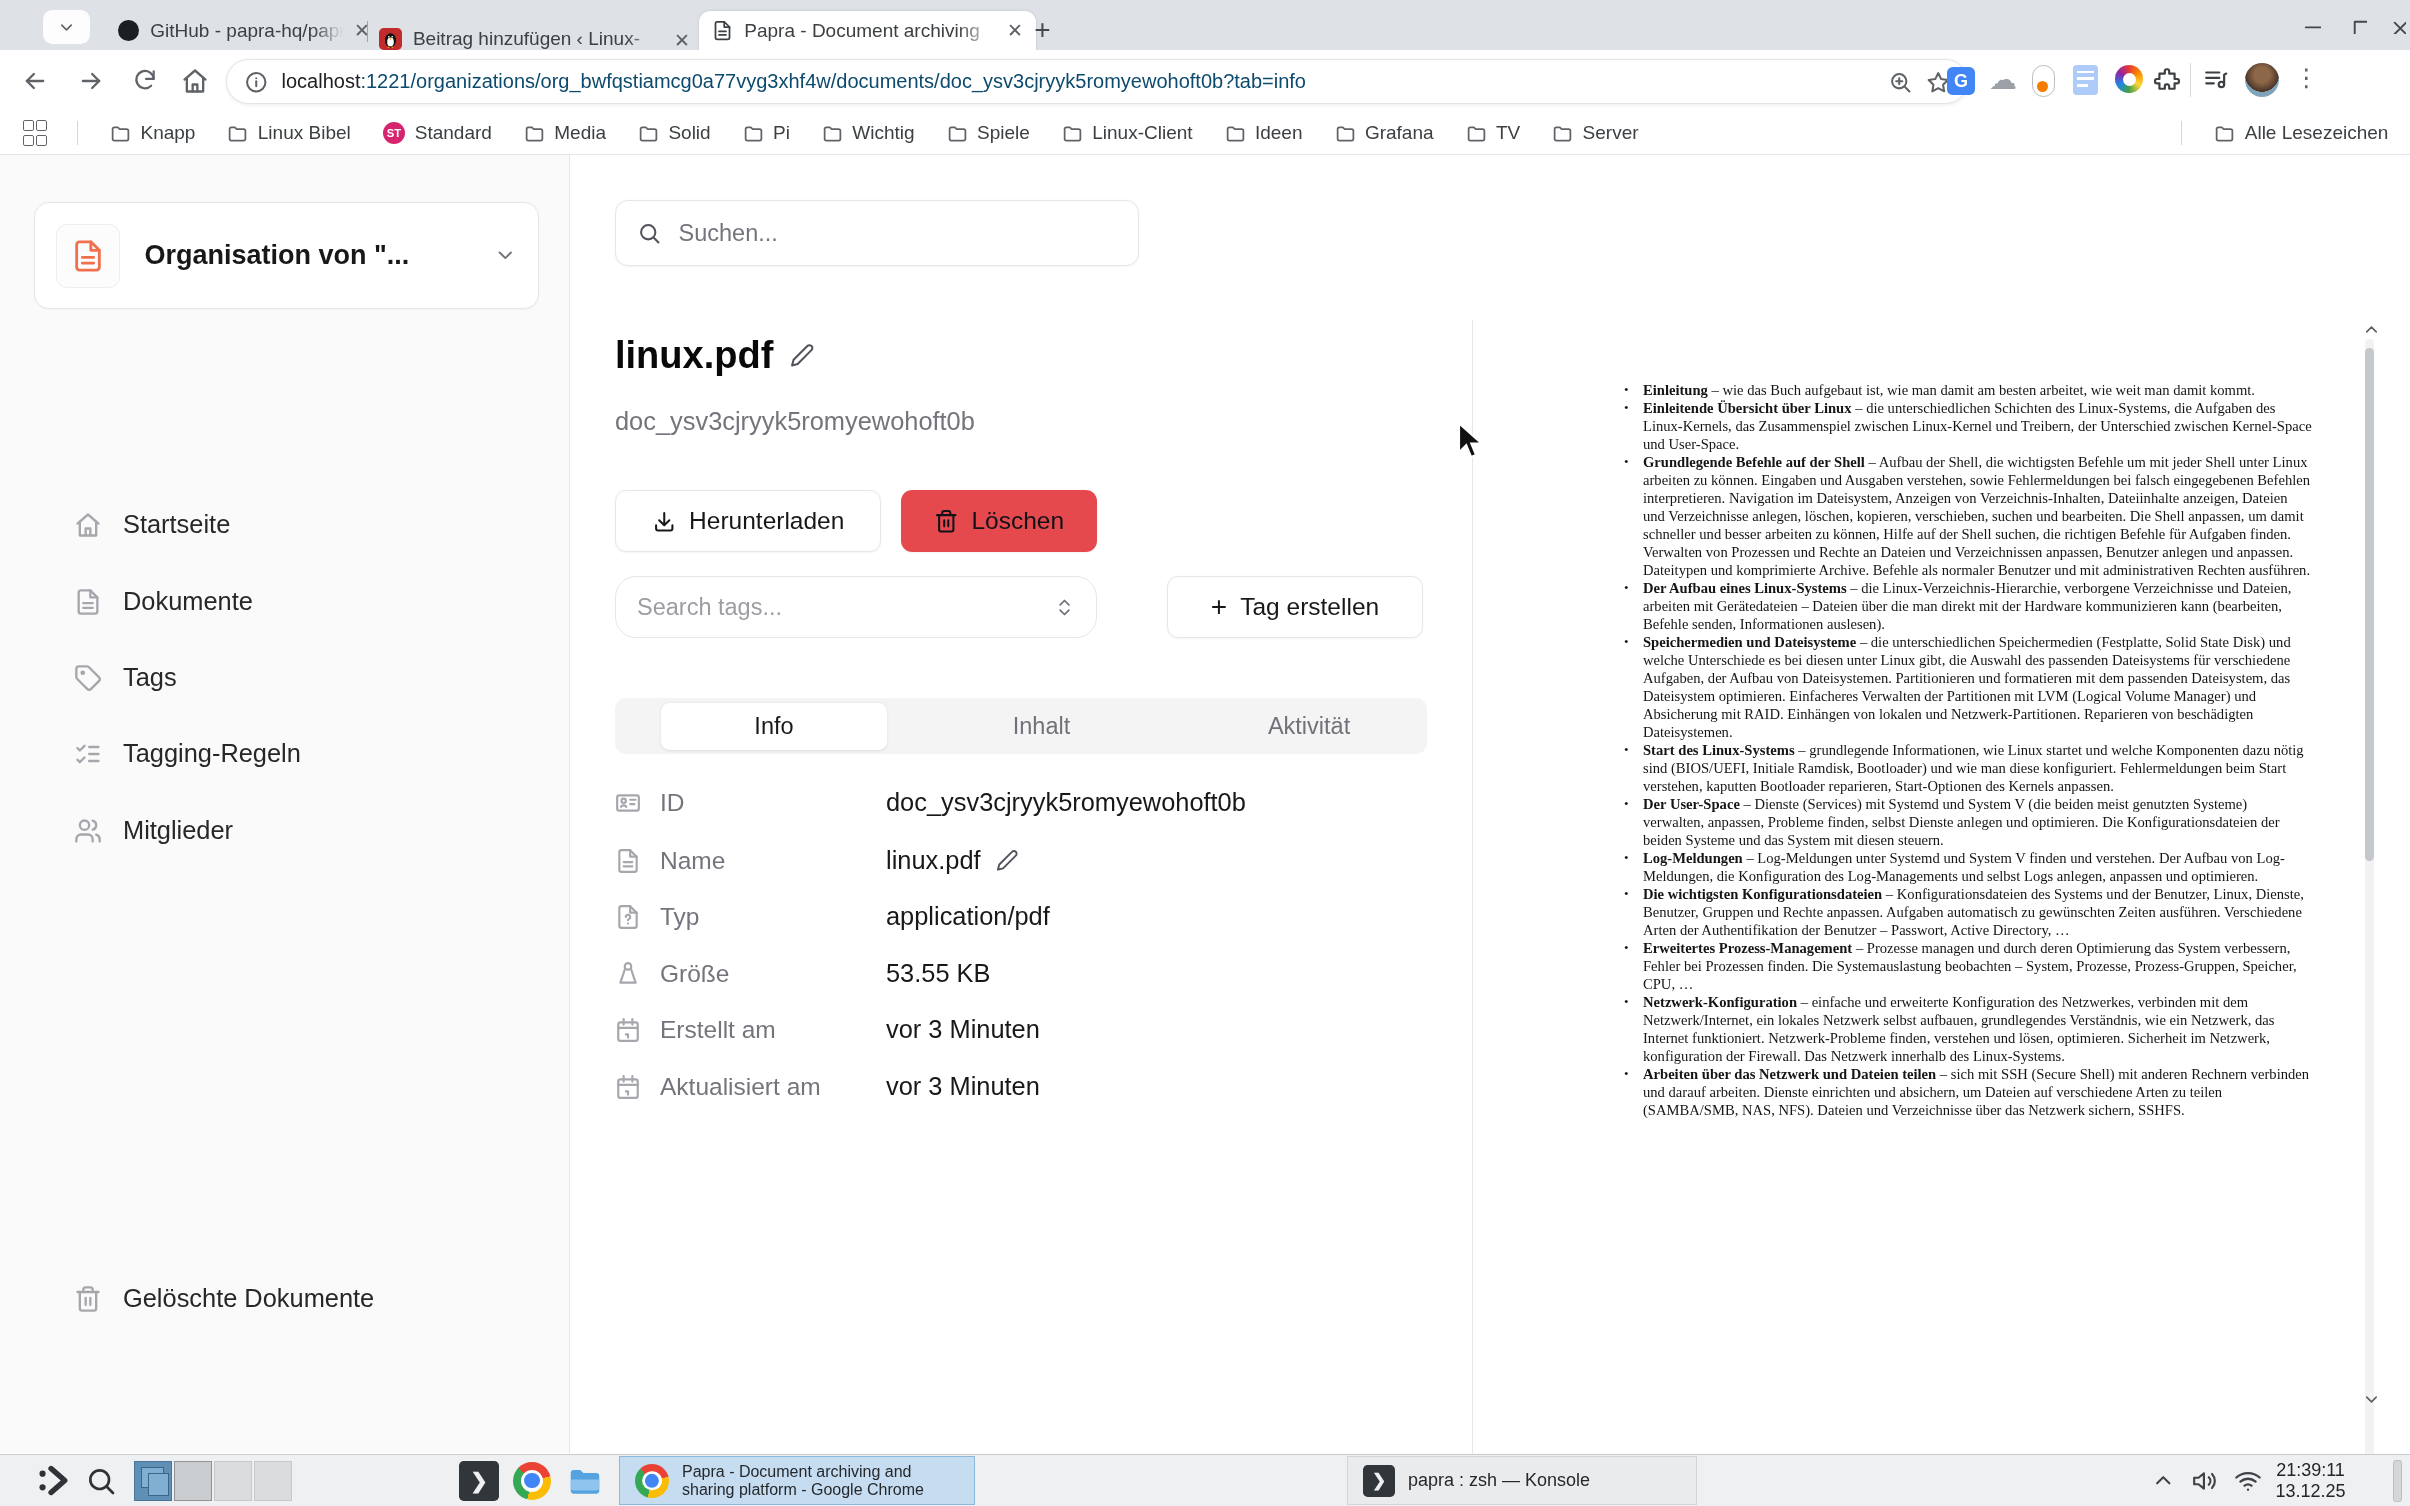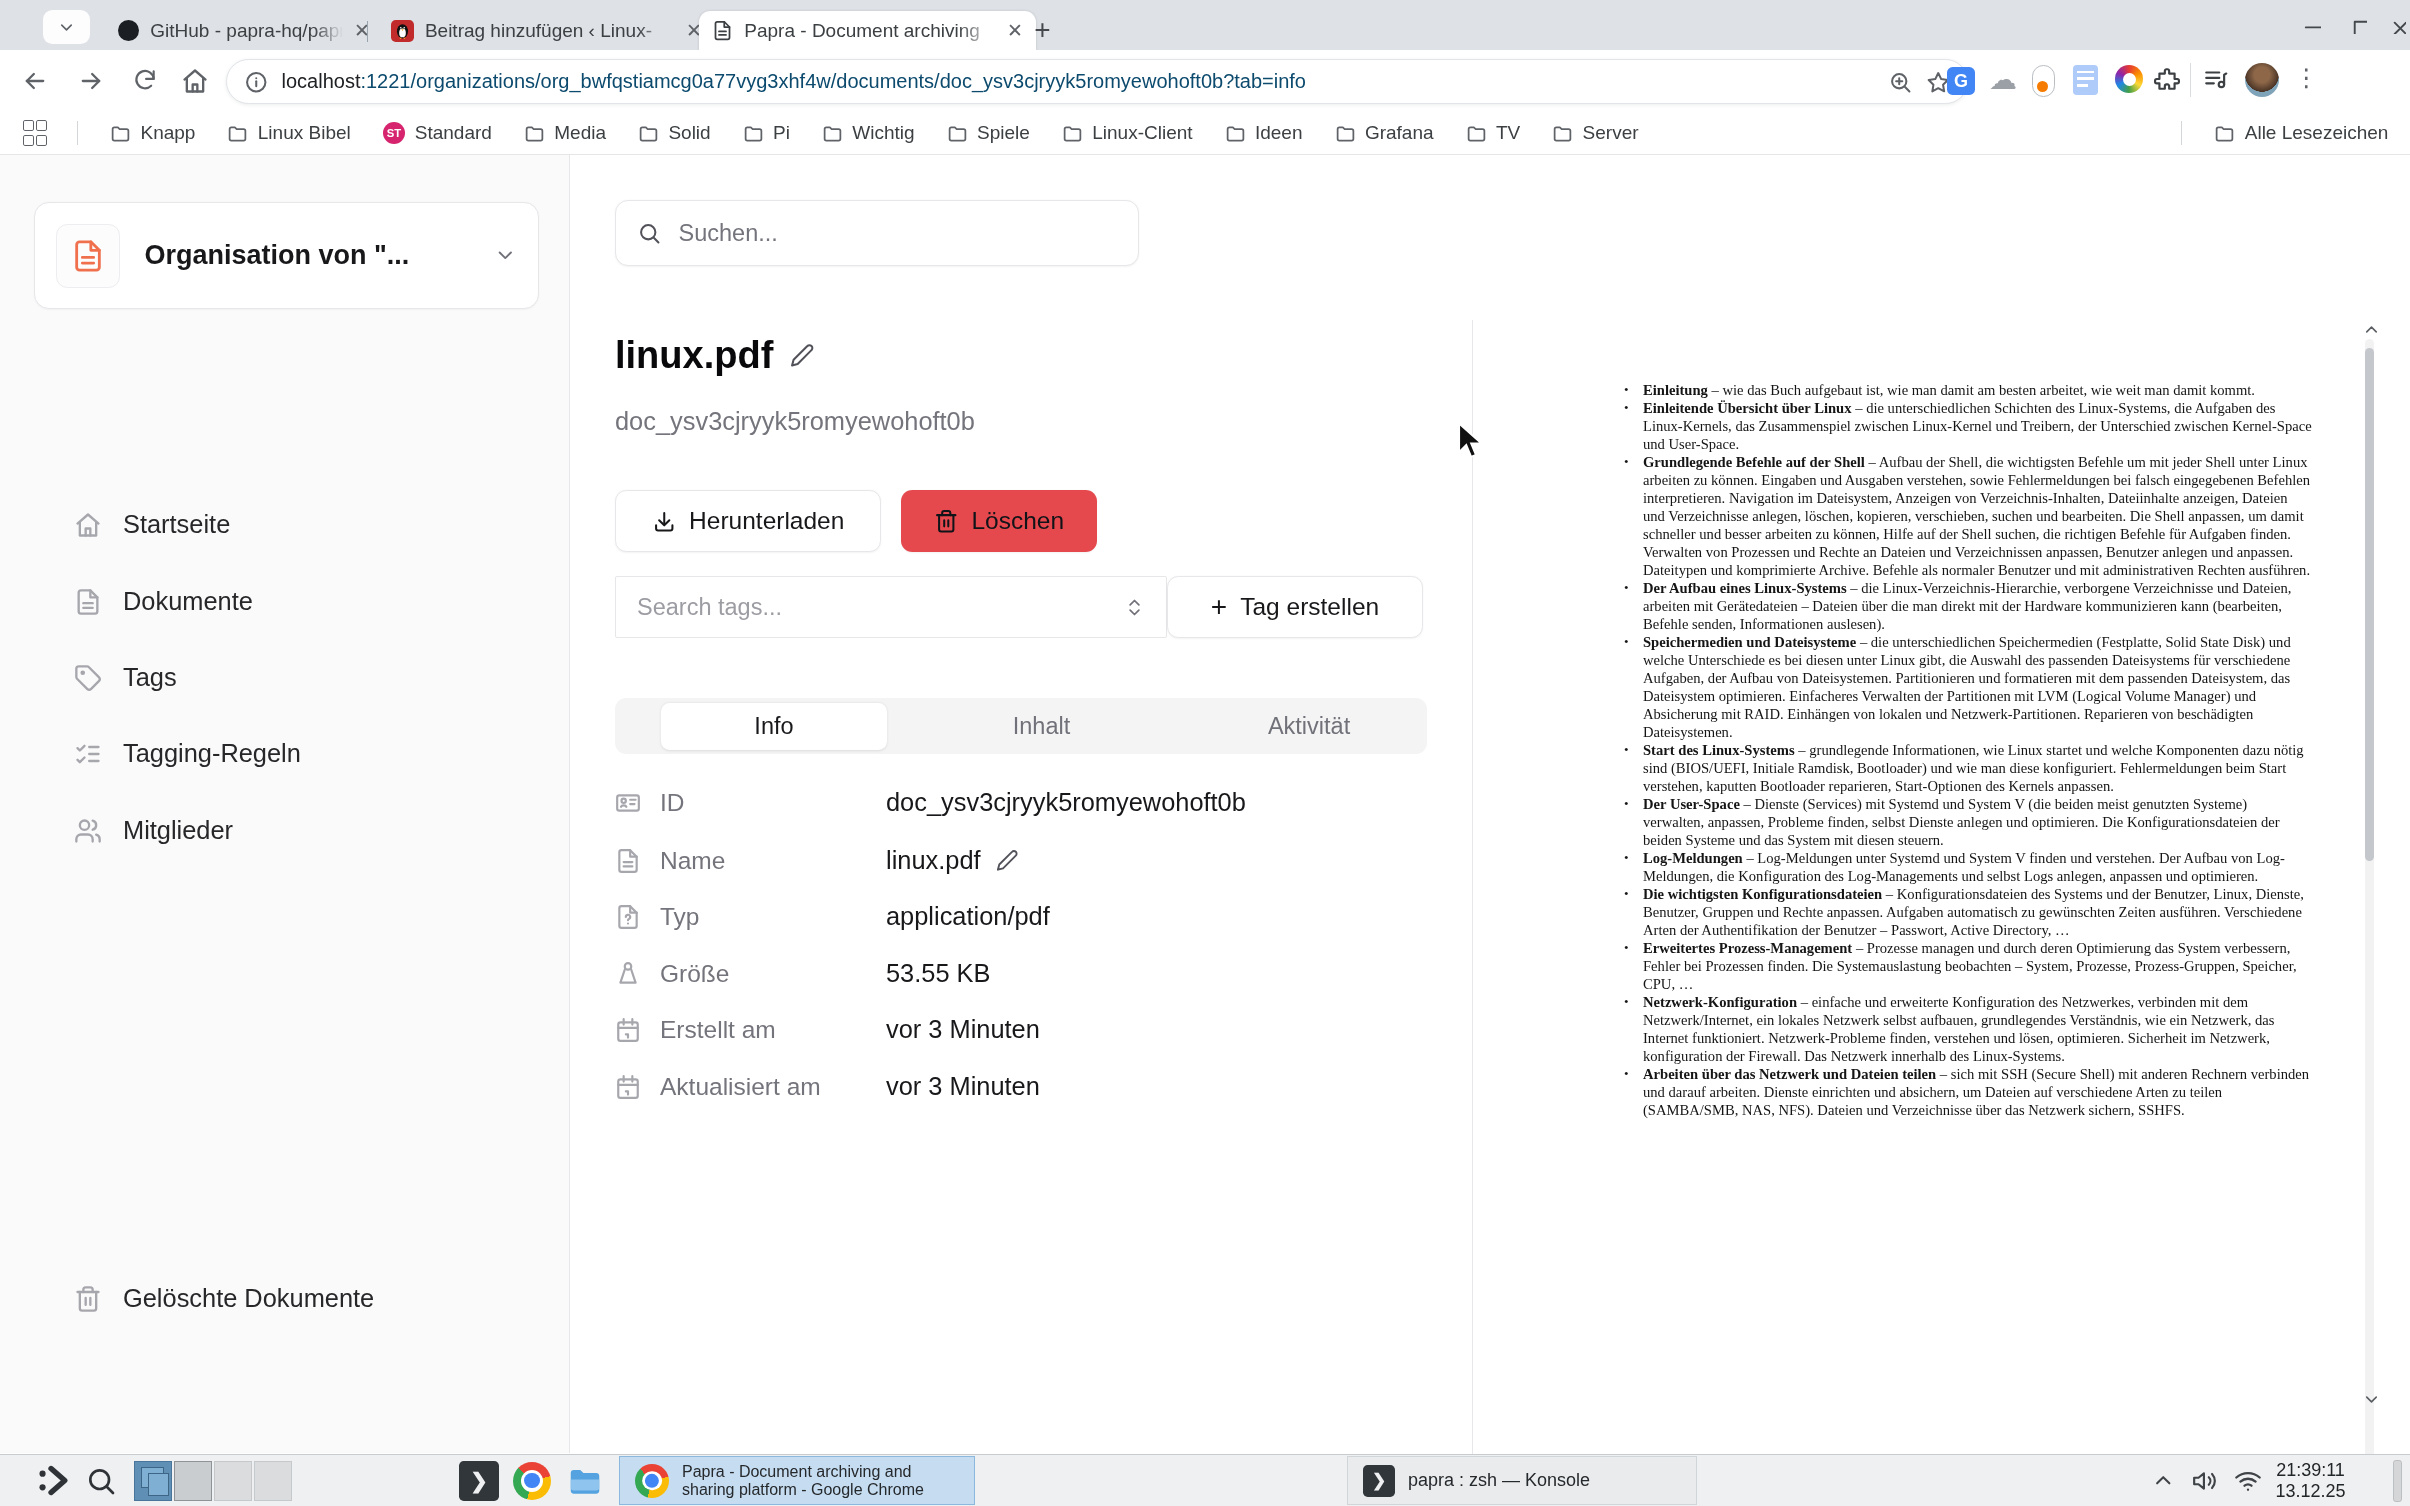--- a/index.html
+++ b/index.html
@@ -60,21 +60,21 @@
               border-radius:13px;box-shadow:0 0.9px 1.9px rgba(0,0,0,.05);display:flex;align-items:center;padding:0 21px;gap:17px;box-sizing:border-box;
               color:#74747c;font-size:23.5px;}
   #doc-title{position:absolute;left:46px;top:179px;display:flex;align-items:center;gap:17px;}
   #doc-title .h{font-size:38px;font-weight:700;color:#09090b;}
   #doc-title svg{color:#52525b;}
   #doc-sub{position:absolute;left:46px;top:252px;font-size:25.4px;color:#74747c;}
   .btn{display:flex;align-items:center;justify-content:center;gap:13px;border-radius:11.3px;font-size:24.5px;color:#18181b;
        background:#fff;border:0.9px solid #e7e7ea;box-shadow:0 0.9px 1.9px rgba(0,0,0,.05);box-sizing:border-box;}
   #btn-download{position:absolute;left:46px;top:335px;width:266px;height:62px;}
   #btn-delete{position:absolute;left:332px;top:335px;width:196px;height:62px;background:#e5484d;border:none;color:#101418;font-weight:500;}
-  #tagbox{position:absolute;left:46px;top:421px;width:552px;height:62px;background:#fff;border:0.9px solid #e7e7ea;border-radius:2px;
+  #tagbox{position:absolute;left:46px;top:421px;width:482px;height:62px;background:#fff;border:0.9px solid #e7e7ea;border-radius:21px;
           display:flex;align-items:center;padding:0 21px;box-sizing:border-box;color:#9c9ca3;font-size:23.5px;}
   #tagbox .sp{flex:1;}
   #btn-createtag{position:absolute;left:598px;top:421px;width:256px;height:62px;}
   #seg{position:absolute;left:46px;top:543px;width:812px;height:56px;background:#f4f4f5;border-radius:11.3px;
        display:flex;align-items:center;padding:4.7px;box-sizing:border-box;}
   .seg-item{flex:1;height:47px;display:flex;align-items:center;justify-content:center;font-size:23.5px;color:#71717a;border-radius:8.5px;margin-left:41px;}
   .seg-item.on{background:#fff;color:#18181b;box-shadow:0 0.9px 2.8px rgba(0,0,0,.10);}
   .drow{position:absolute;left:46px;width:829px;height:43px;display:flex;align-items:center;}
   .drow svg{color:#a6a6ad;margin-right:19px;flex:0 0 auto;}
   .drow .dl{width:226px;font-size:24.5px;color:#74747c;}
@@ -281,21 +281,21 @@
     <svg class="ico" width="19" height="19" viewBox="0 0 20 20">
           <use href="#i-chevdown"></use>
         </svg>
   </div>
   <div class="tab" style="left:105px;width:252px;">
     <span class="favsq" style="background:#1b1f23;border-radius:50%;width:21px;height:21px;"></span>
     <span class="t-title">GitHub - papra-hq/papra: T</span>
     <span class="t-close">✕</span>
   </div>
   <div class="tabsep" style="left:367px;"></div>
-  <div class="tab" style="left:378px;width:311px;">
+  <div class="tab" style="left:366px;width:311px;align-items:flex-end;">
     <span class="favsq" style="background:#c22b2b;">
       <svg width="19" height="19" viewBox="0 0 20 20">
             <use href="#i-penguin"></use>
           </svg>
     </span>
     <span class="t-title">Beitrag hinzufügen ‹ Linux-</span>
     <span class="t-close">✕</span>
   </div>
   <div class="tab active" style="left:699px;width:311px;">
     <span style="color:#3c4043;">

